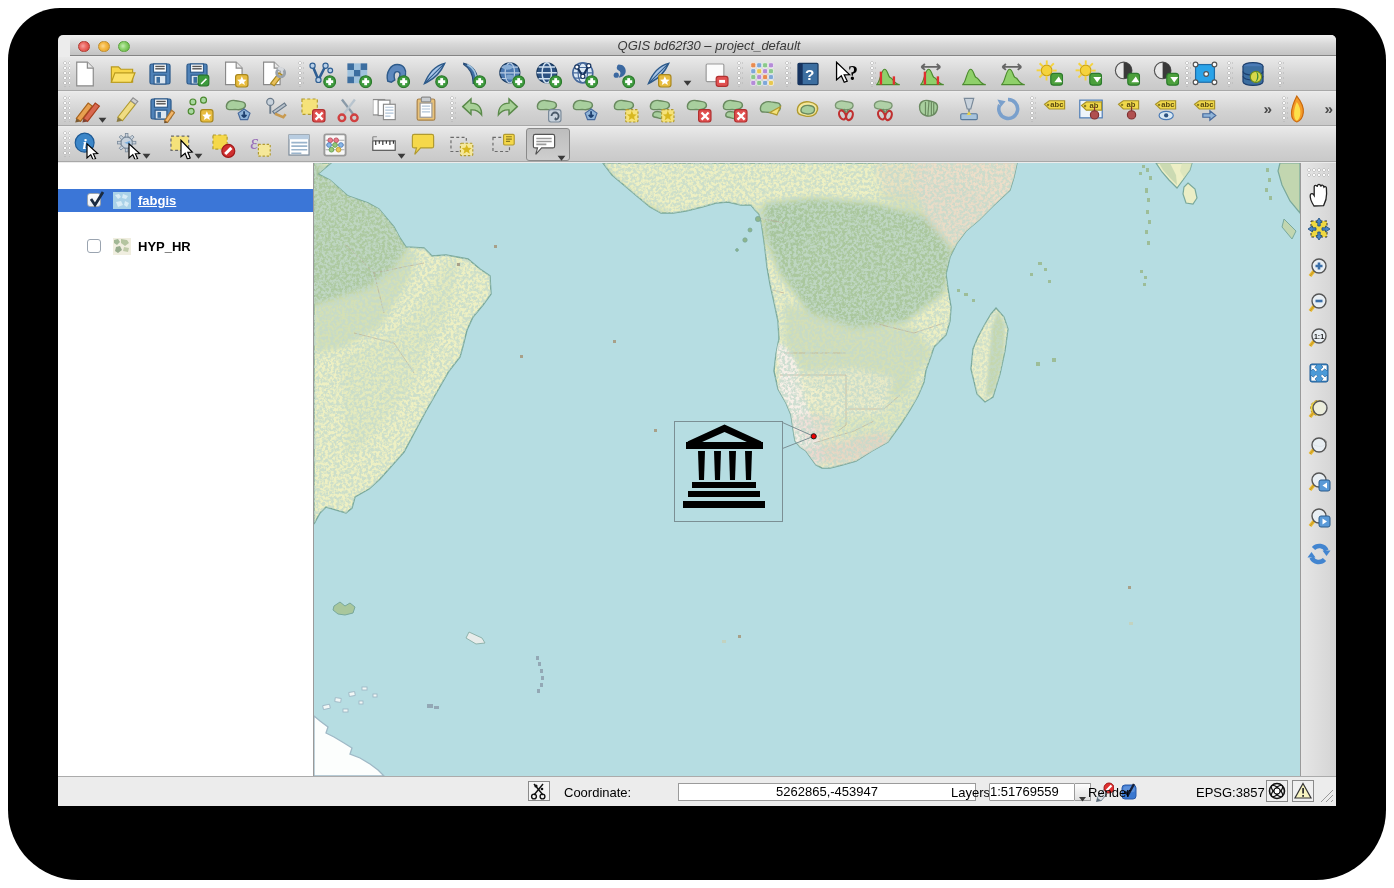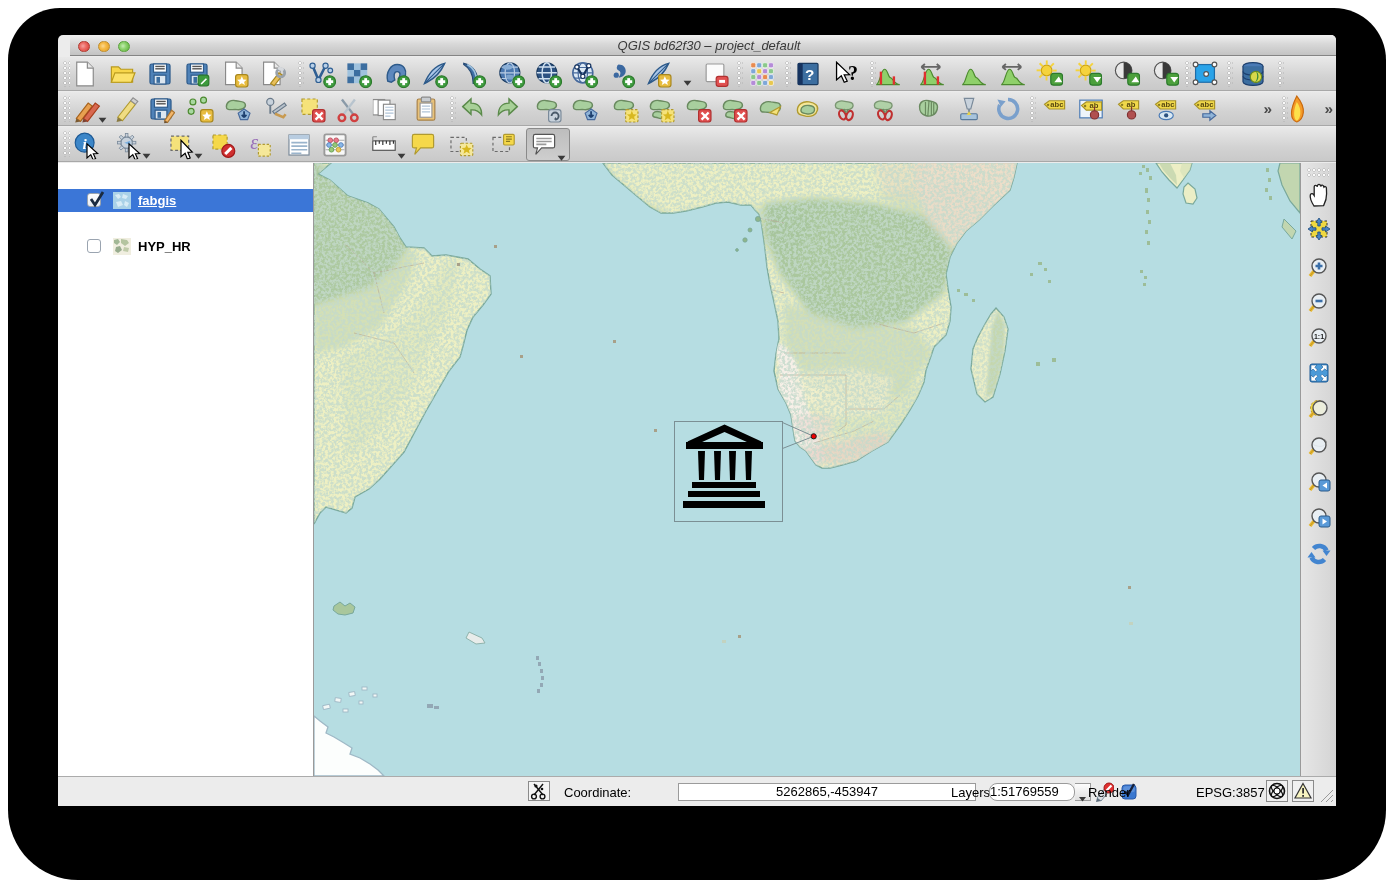--- a/index.html
+++ b/index.html
@@ -865,21 +865,21 @@
           <path d="M6.5,6.5 A8,8 0 0 1 19.5,8.5" fill="none" stroke="#4285d0" stroke-width="4.5"></path>
           <path d="M17.5,17.5 A8,8 0 0 1 4.5,15.5" fill="none" stroke="#4285d0" stroke-width="4.5"></path>
           <path d="M15.5,8.5 L23.5,8.5 L19.5,14 Z" fill="#4285d0"></path>
           <path d="M0.5,15.5 L8.5,15.5 L4.5,10 Z" fill="#4285d0"></path>
         </svg></div>
     </div>
   <div id="statusbar">
     <div class="sbtxt" style="left:506px;">Coordinate:</div>
     <div class="sbbox" style="left:581px;top:6px;width:298px;height:18px;text-align:center;font-size:13px;margin-left:39px;">5262865,-453947</div>
     <div class="sbtxt" style="left:893px;">Layers</div>
-    <div class="sbbox" style="left:931px;top:6px;width:86px;height:18px;font-size:13px;padding-left:0;border-radius:8px;">1:51769559</div>
+    <div class="sbbox" style="left:931px;top:6px;width:86px;height:18px;font-size:13px;padding-left:0;border-radius:1px;">1:51769559</div>
     <div class="ic" style="left:470px;top:4px;"><svg width="22" height="20" viewBox="0 0 22 20" xmlns="http://www.w3.org/2000/svg">
           <rect x="0.5" y="0.5" width="21" height="19" fill="#f4f4f4" stroke="#8a8a8a"></rect>
           <g stroke="#111" stroke-width="1.4" fill="none">
             <path d="M6,3 L15,14"></path>
             <path d="M15,3 L6,14"></path>
             <circle cx="6" cy="15.5" r="2.4"></circle>
             <circle cx="14.5" cy="15.5" r="2.4"></circle>
           </g>
           <circle cx="8" cy="5" r="1.6" fill="#111"></circle>
           <circle cx="14" cy="8" r="1.3" fill="#111"></circle>

